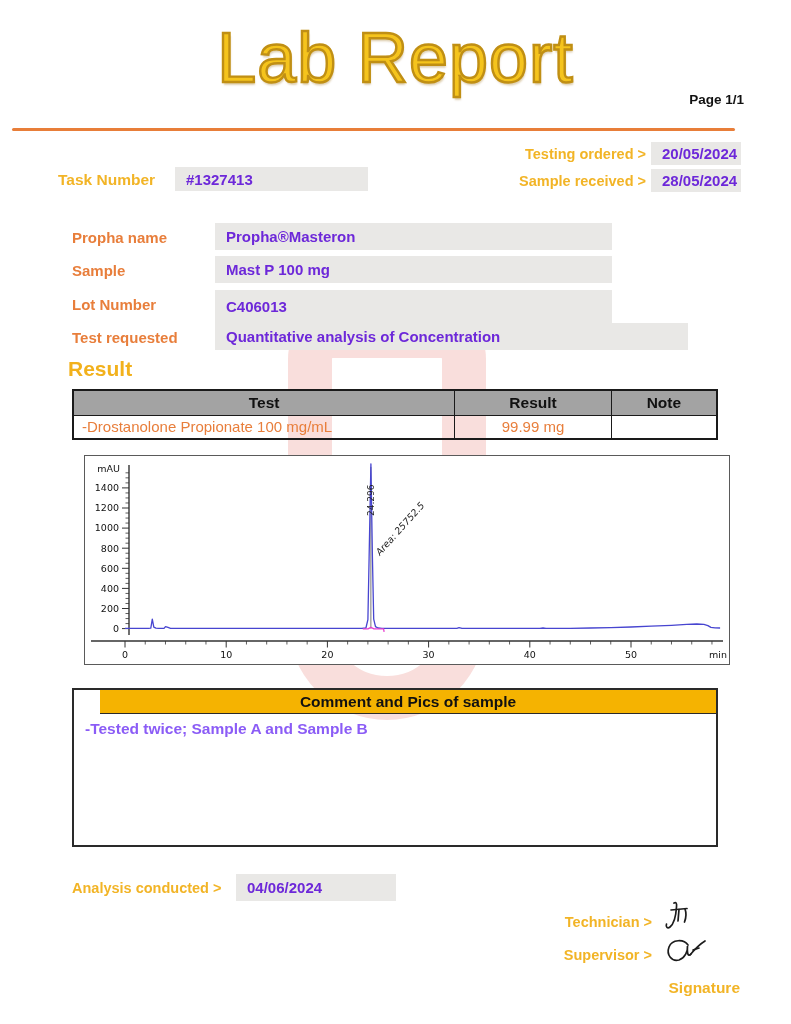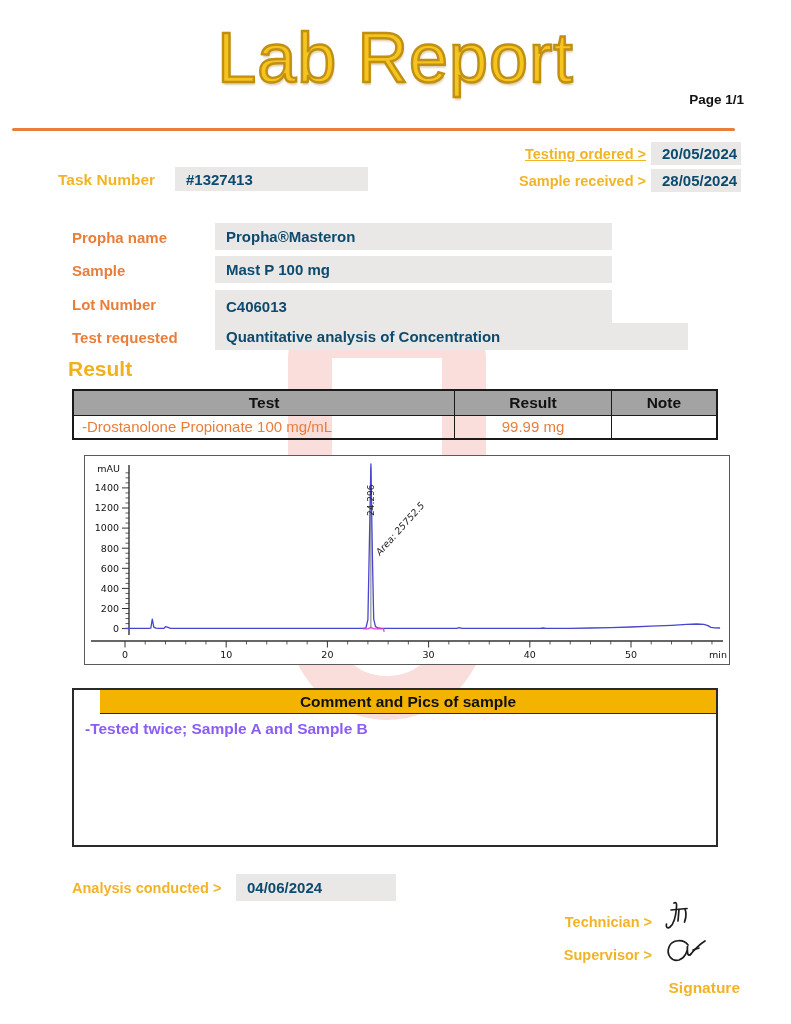--- a/index.html
+++ b/index.html
@@ -23,21 +23,21 @@
     font-size:70px; font-weight:400; letter-spacing:1px;
     color:#f5c41d; -webkit-text-stroke:2.4px #c08f14;
     text-shadow:1px 3px 2px rgba(150,100,0,0.30);
   }
   .page-num { top:92px; right:47px; font-size:13.5px; font-weight:700; color:#111; }
   .rule { top:128px; left:12px; width:723px; height:3px; background:#e87e39; border-radius:2px; }
 
   .gold-label { color:#f2b426; font-weight:700; font-size:14.5px; white-space:nowrap; }
   .orange-label { color:#e87e3b; font-weight:700; font-size:15px; white-space:nowrap; }
   .gray-box {
-    background:#e9e8e6; color:#0c4a6e; font-weight:700; font-size:15px;
+    background:#e9e8e6; color:#6d28d9; font-weight:700; font-size:15px;
     display:flex; align-items:center; padding-left:11px; white-space:nowrap;
   }
 
   
   .result-heading { left:68px; top:357px; font-size:21px; font-weight:700; color:#f2b11c; }
   .rtable { left:72px; top:389px; width:646px; border:2px solid #1a1a1a; border-collapse:collapse; }
   .rtable th { background:#a3a3a3; color:#111; font-weight:700; font-size:15.5px; height:25px; border:1px solid #1a1a1a; text-align:center; }
   .rtable td { height:24px; border:1px solid #1a1a1a; background:transparent; color:#e87e3b; font-weight:400; font-size:15px; }
   .rtable td.c-test { text-align:left; padding-left:8px; }
   .rtable td.c-result { text-align:center; }
@@ -60,21 +60,21 @@
 <body>
 
 <div class="page">
 
   <div class="watermark"></div>
 
   <h1 class="z title">Lab Report</h1>
   <div class="z page-num">Page 1/1</div>
   <div class="z rule"></div>
 
-  <div class="z gold-label" style="top:146px; right:145px;text-decoration:underline;">Testing ordered  &gt;</div>
+  <div class="z gold-label" style="top:146px; right:145px;">Testing ordered  &gt;</div>
   <div class="z gray-box" style="left:651px; top:142px; width:90px; height:23px;">20/05/2024</div>
 
   <div class="z gold-label" style="left:58px; top:171px; font-size:15.5px;">Task Number</div>
   <div class="z gray-box" style="left:175px; top:167px; width:193px; height:24px;">#1327413</div>
 
   <div class="z gold-label" style="top:173px; right:145px;">Sample received &gt;</div>
   <div class="z gray-box" style="left:651px; top:169px; width:90px; height:23px;">28/05/2024</div>
 
   <div class="z orange-label" style="left:72px; top:229px;">Propha name</div>
   <div class="z gray-box" style="left:215px; top:223px; width:397px; height:27px;">Propha®Masteron</div>

